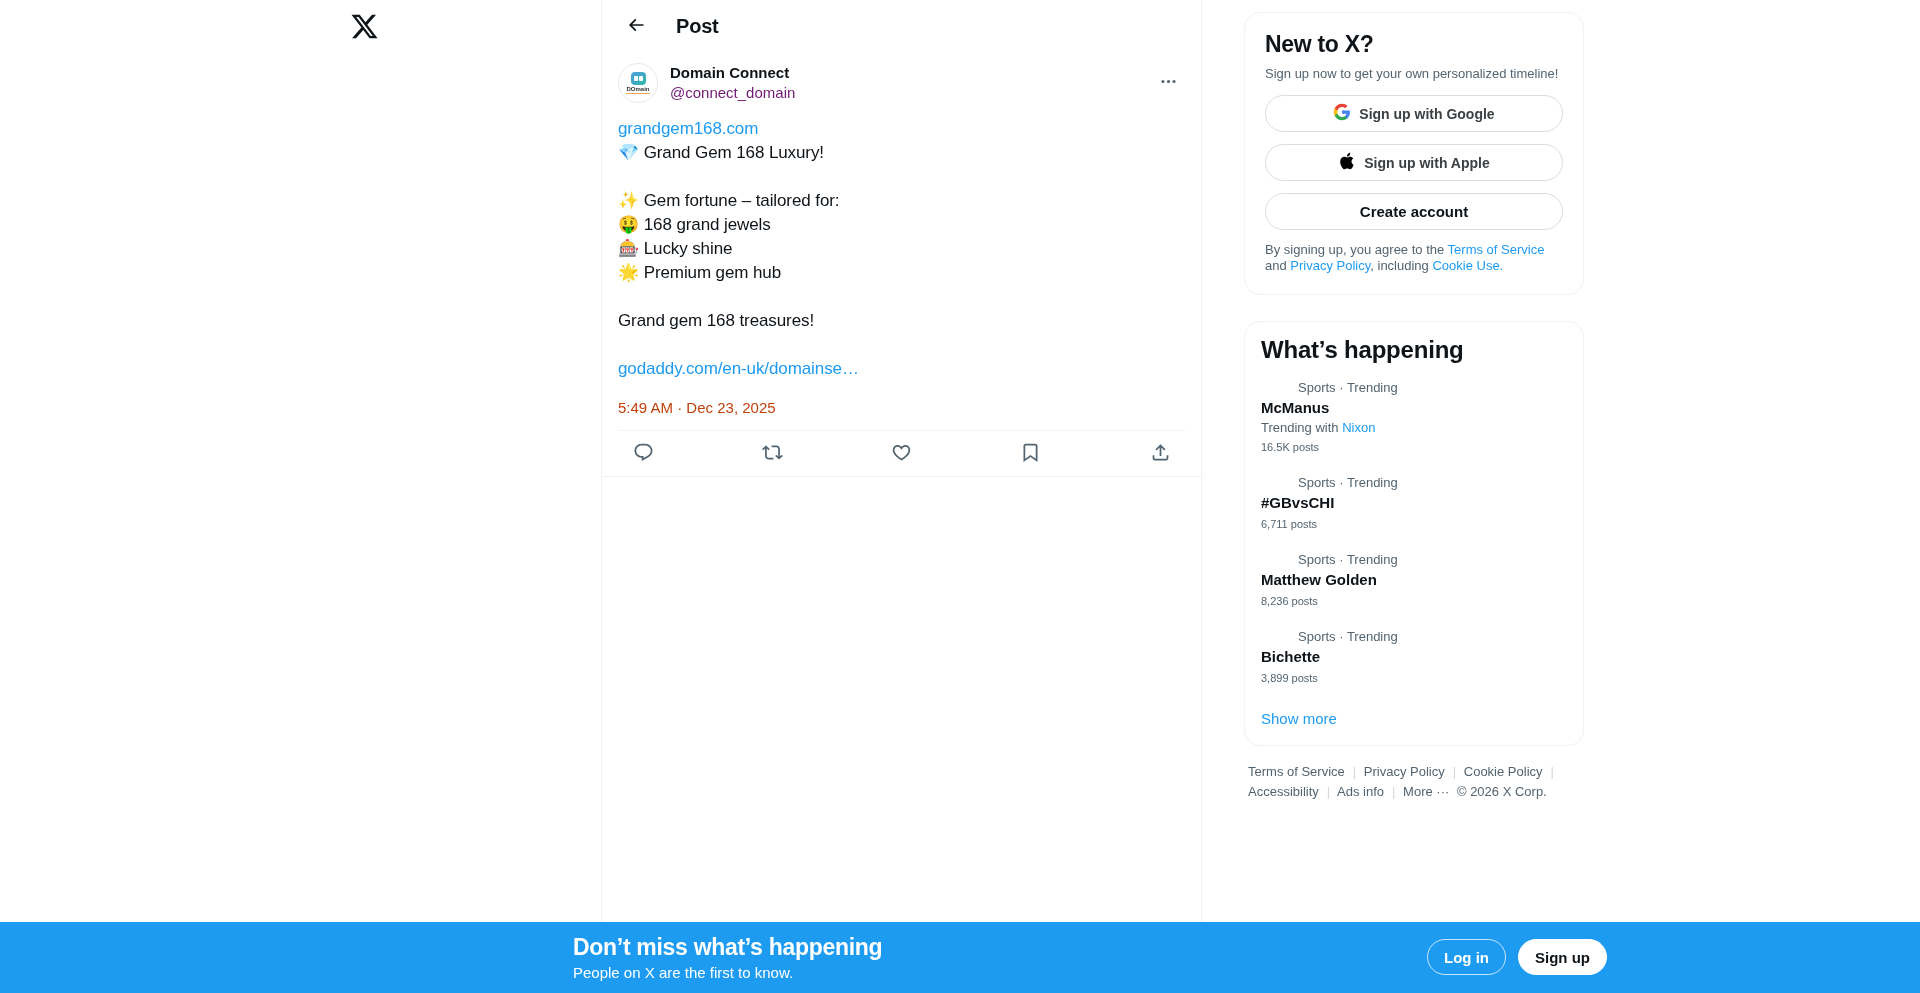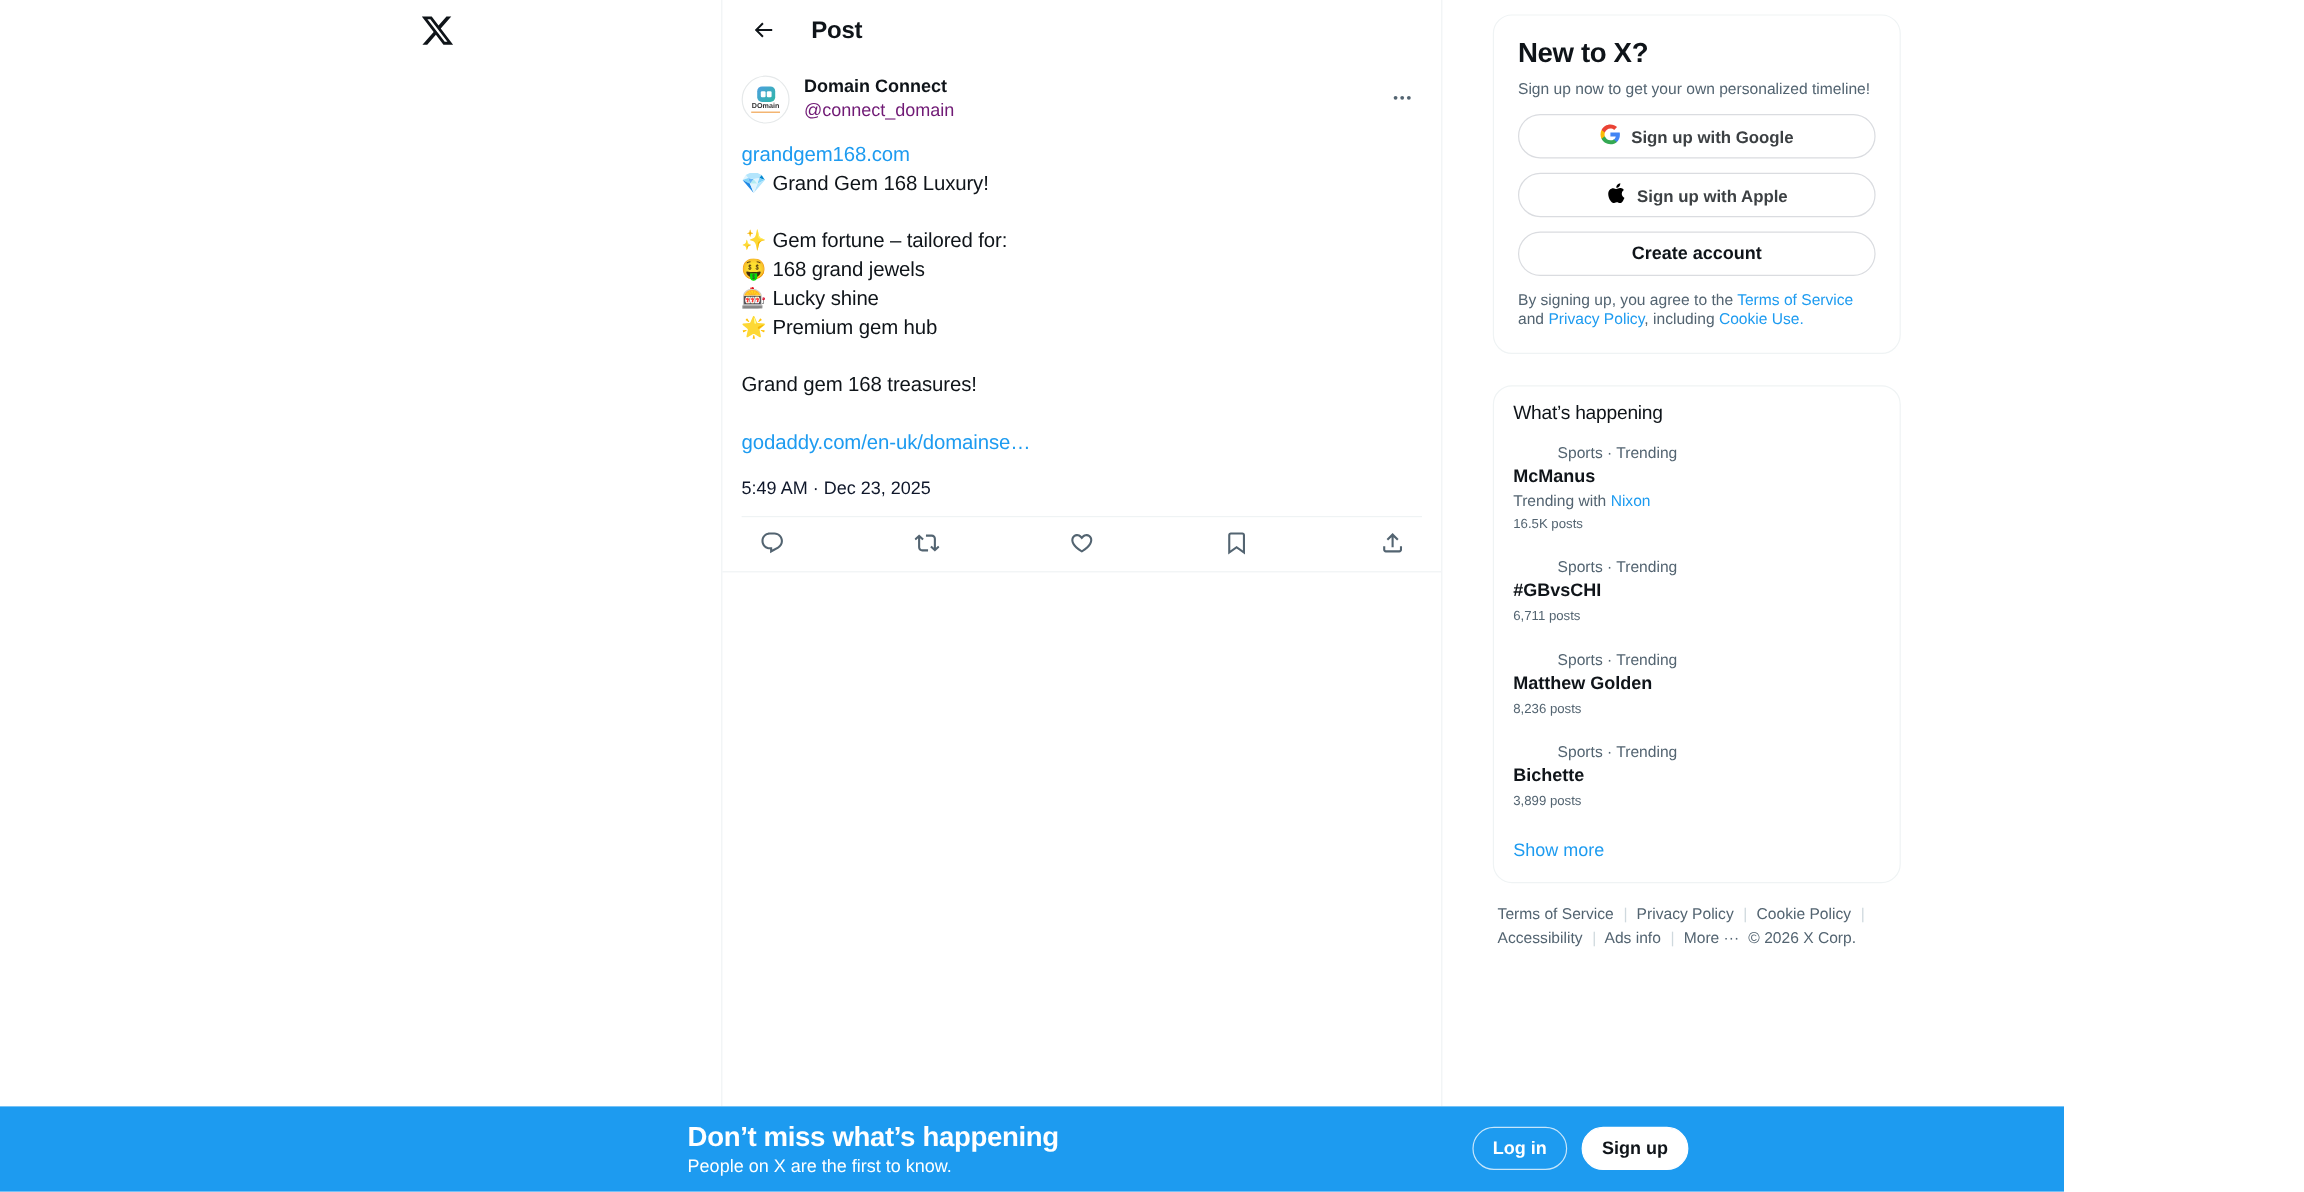--- a/index.html
+++ b/index.html
@@ -36,21 +36,21 @@
   .author-name { font-size:15px; font-weight:bold; cursor:pointer; }
   .author-handle { font-size:15px; color:#701a75; cursor:pointer; }
   .more-btn { margin-left:auto; width:34px; height:34px; border:none; background:transparent;
     border-radius:50%; display:flex; align-items:center; justify-content:center; cursor:pointer; }
   .more-btn svg { width:19px; height:19px; fill:#536471; }
 
   .tweet-text { padding:14px 16px 0 16px; font-size:17px; line-height:24px; letter-spacing:-0.1px; }
   .tweet-text .blank { height:24px; }
   .tweet-link { color:#1d9bf0; cursor:pointer; }
 
-  .timestamp { padding:18px 16px 14px 16px; font-size:15px; color:#0f172a; }
+  .timestamp { padding:18px 16px 14px 16px; font-size:15px; color:#c2410c; }
 
   .divider-inset { height:1px; background:#eff3f4; margin:0 16px; }
   .divider-full  { height:1px; background:#eff3f4; }
   .action-bar { display:flex; align-items:center; justify-content:space-between;
     height:45px; padding:0 22px; }
   .action-btn { width:38px; height:38px; border:none; background:transparent; border-radius:50%;
     display:flex; align-items:center; justify-content:center; cursor:pointer; }
   .action-btn svg { width:21px; height:21px; fill:#536471; }
 
   
@@ -61,36 +61,36 @@
   .signup-sub { font-size:13px; color:#536471; margin:8px 0 14px 0; }
   .pill-btn { width:100%; height:37px; border-radius:9999px; border:1px solid #dadce0; background:#fff;
     font-family:inherit; font-size:14px; font-weight:bold; color:#3c4043; cursor:pointer;
     display:flex; align-items:center; justify-content:center; gap:8px; margin-bottom:12px; }
   .pill-btn svg { width:18px; height:18px; }
   .create-btn { color:#0f1419; font-size:15px; }
   .signup-legal { font-size:13px; line-height:16px; color:#536471; margin-top:4px; }
   .legal-link { color:#1d9bf0; cursor:pointer; }
 
   .trends-card { margin-top:26px; padding:0 0 8px 0; }
-  .trends-title { font-size:16px; font-weight:normal; padding:14px 16px 6px 16px; letter-spacing:-0.2px; }
+  .trends-title { font-size:24px; font-weight:bold; padding:14px 16px 6px 16px; letter-spacing:-0.2px; }
   .trend-item { padding:10px 16px; cursor:pointer; }
   .trend-cat { font-size:13px; color:#536471; line-height:16px;margin-left:37px; }
   .trend-name { font-size:15px; font-weight:bold; line-height:20px; margin-top:2px; }
   .trend-with { font-size:13px; color:#536471; line-height:16px; margin-top:2px; }
   .trend-with-link { color:#1d9bf0; cursor:pointer; }
   .trend-posts { font-size:11px; color:#536471; line-height:16px; margin-top:3px; }
   .show-more { display:block; padding:14px 16px 10px 16px; font-size:15px; color:#1d9bf0; cursor:pointer; }
 
   .legal-footer { margin-top:16px; padding:0 4px; font-size:13px; color:#536471; line-height:20px; }
   .legal-footer .f-link { color:#536471; cursor:pointer; margin-right:4px; }
   .legal-footer .f-link.sep::after { content:"|"; color:#cfd9de; margin-left:8px; }
   .f-copy { color:#536471; }
 
   
-  .bottom-banner { position:absolute; left:0; bottom:0; width:1720px; height:71px;
+  .bottom-banner { position:absolute; left:0; bottom:0; width:1920px; height:71px;
     background:#1d9bf0; color:#fff; }
   .banner-text { position:absolute; left:573px; top:11px; }
   .banner-title { font-size:23px; font-weight:bold; letter-spacing:-0.3px; line-height:28px; }
   .banner-sub { font-size:15px; line-height:20px; margin-top:2px; }
   .banner-actions { position:absolute; right:313px; top:17px; display:flex; gap:12px; }
   .banner-btn { height:36px; padding:0 16px; border-radius:9999px; font-family:inherit;
     font-size:15px; font-weight:bold; cursor:pointer; display:flex; align-items:center; }
   .login-btn { background:transparent; border:1px solid rgba(255,255,255,0.75); color:#fff; }
   .signup-btn { background:#fff; border:1px solid #fff; color:#0f1419; }
 </style>

